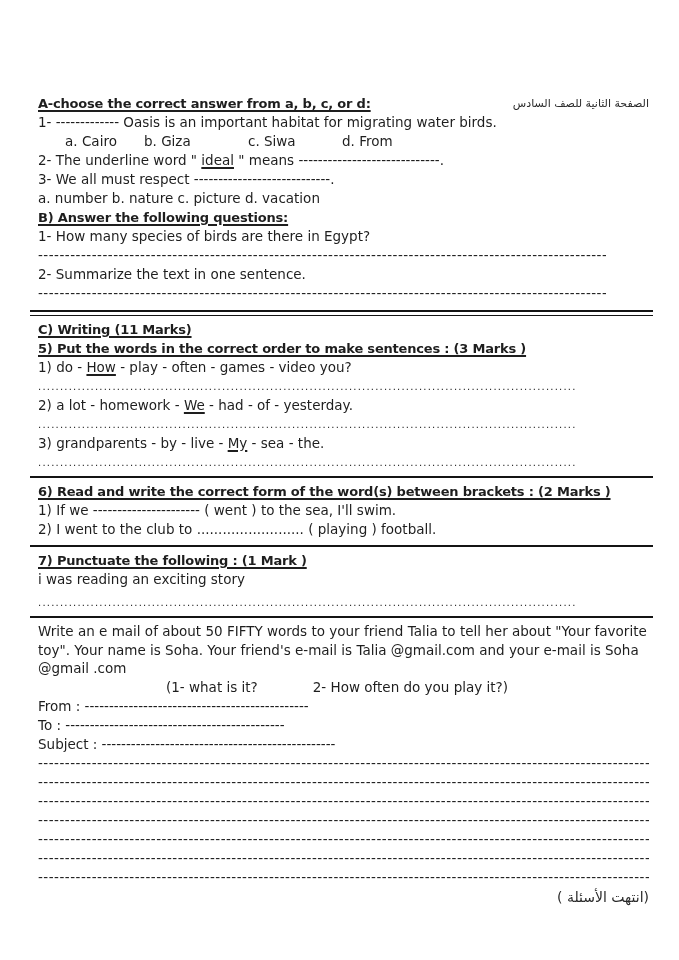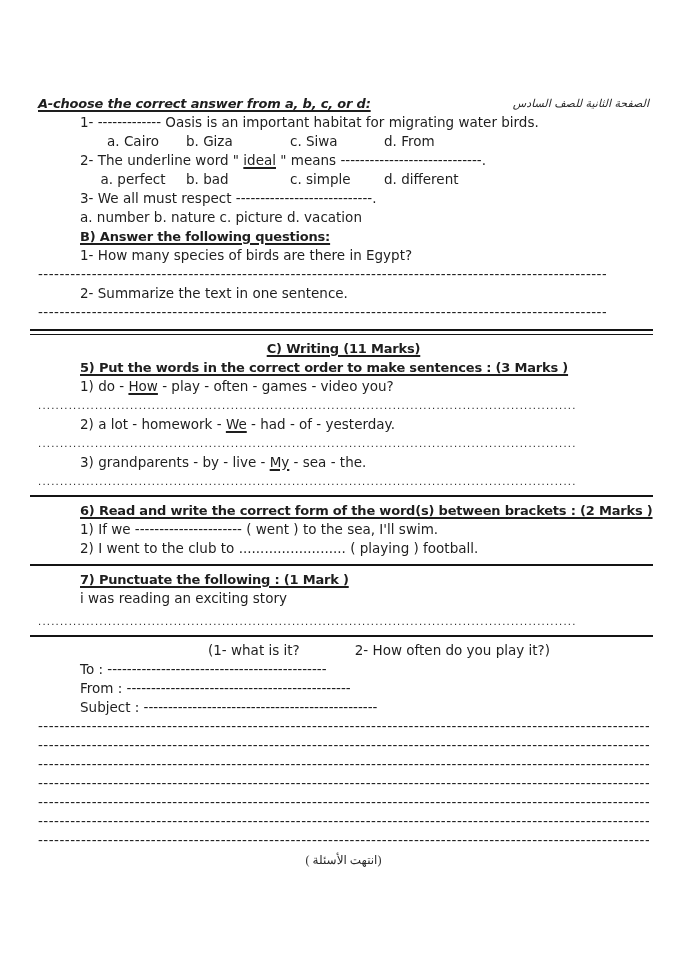--- a/index.html
+++ b/index.html
@@ -4,43 +4,43 @@
 <style>
   html,body{margin:0;padding:0;background:#fff;}
   body{width:679px;height:960px;overflow:hidden;}
   .page{
     box-sizing:border-box;width:679px;height:960px;
     padding:94px 30px 0 38px;
     font-family:"DejaVu Sans",sans-serif;
     font-size:13.5px;line-height:19px;color:#1e1e1e;
     background:#fff;
   }
-  .row{display:flex;justify-content:space-between;align-items:center;font-style:italic;}
+  .row{display:flex;justify-content:space-between;align-items:center;}
   .h{font-weight:bold;font-size:13px;letter-spacing:-0.2px;}
   .u{text-decoration:underline;text-underline-offset:2px;text-decoration-thickness:1.5px;}
-  .line{white-space:nowrap;margin-left:42px;}
+  .line{white-space:nowrap;}
   .wrap{white-space:normal;line-height:18.5px;}
-  .center{text-align:center;}
+  .center{}
   .arabic{font-family:"DejaVu Sans",sans-serif;font-size:11px;color:#2a2a2a;}
   .opts{display:flex;}
   .opts span:nth-child(1){width:106px;text-align:center;}
   .opts span:nth-child(2){width:104px;}
   .opts span:nth-child(3){width:94px;}
   .fill{white-space:nowrap;overflow:hidden;color:#242424;}
   .dash{width:93%;letter-spacing:0.5px;}
   .dash.full{width:100%;letter-spacing:0.5px;}
   .dots{width:88%;font-size:10px;letter-spacing:1.2px;line-height:19px;}
   .rule2{height:3px;border-top:2px solid #141414;border-bottom:1.5px solid #141414;
          margin:7px 0 4px -8px;width:calc(100% + 12px);}
   .rule1{border-top:2px solid #141414;margin:8px 0 4px -8px;width:calc(100% + 12px);}
   .guiding{padding-left:128px;}
   .guiding .g2{margin-left:55px;}
   .mt4{margin-top:4px;}
   .mt6{margin-top:6px;}
-  .endnote{font-size:12px;margin-top:1px;font-family:Liberation Serif, serif;}
+  .endnote{font-size:14px;margin-top:1px;}
 </style>
 </head>
 <body>
 
 <div class="page">
 
   <div class="row">
     <span class="h u">A-choose the correct answer from a, b, c, or d:</span>
     <span class="arabic" dir="rtl">الصفحة الثانية للصف السادس</span>
   </div>
@@ -49,26 +49,20 @@
 
   <div class="line opts">
     <span>a. Cairo</span>
     <span>b. Giza</span>
     <span>c. Siwa</span>
     <span>d. From</span>
   </div>
 
   <div class="line"><span>2- The underline word " </span><span class="u">ideal</span><span> " means -----------------------------.</span></div>
 
-  <div class="line opts">
-    <span>a. perfect</span>
-    <span>b. bad</span>
-    <span>c. simple</span>
-    <span>d. different</span>
-  </div>
 
   <div class="line">3- We all must respect ----------------------------.</div>
   <div class="line">a. number b. nature c. picture d. vacation</div>
 
   <div class="line h u">B) Answer the following questions:</div>
   <div class="line">1- How many species of birds are there in Egypt?</div>
   <div class="fill dash">------------------------------------------------------------------------------------------------------------------------------------------------------</div>
   <div class="line">2- Summarize the text in one sentence.</div>
   <div class="fill dash">------------------------------------------------------------------------------------------------------------------------------------------------------</div>
 
@@ -91,24 +85,25 @@
   <div class="line">2) I went to the club to ......................... ( playing ) football.</div>
 
   <div class="rule1 mt6"></div>
 
   <div class="line h u">7) Punctuate the following : (1 Mark )</div>
   <div class="line">i was reading an exciting story</div>
   <div class="fill dots mt4">........................................................................................................................................................................................................................................</div>
 
   <div class="rule1 mt4"></div>
 
+  <div class="wrap">Write an e mail of about 50 FIFTY words to your friend Talia to tell her about "Your favorite toy". Your name is Soha. Your friend's e-mail is Talia @gmail.com and your e-mail is Soha @gmail .com</div>
   <div class="line guiding"><span class="g1">(1- what is it?</span><span class="g2">2- How often do you play it?)</span></div>
 
+  <div class="line">From : ----------------------------------------------</div>
   <div class="line">To : ---------------------------------------------</div>
-  <div class="line">From : ----------------------------------------------</div>
   <div class="line">Subject : ------------------------------------------------</div>
 
   <div class="fill dash full">------------------------------------------------------------------------------------------------------------------------------------------------------</div>
   <div class="fill dash full">------------------------------------------------------------------------------------------------------------------------------------------------------</div>
   <div class="fill dash full">------------------------------------------------------------------------------------------------------------------------------------------------------</div>
   <div class="fill dash full">------------------------------------------------------------------------------------------------------------------------------------------------------</div>
   <div class="fill dash full">------------------------------------------------------------------------------------------------------------------------------------------------------</div>
   <div class="fill dash full">------------------------------------------------------------------------------------------------------------------------------------------------------</div>
   <div class="fill dash full">------------------------------------------------------------------------------------------------------------------------------------------------------</div>
 

